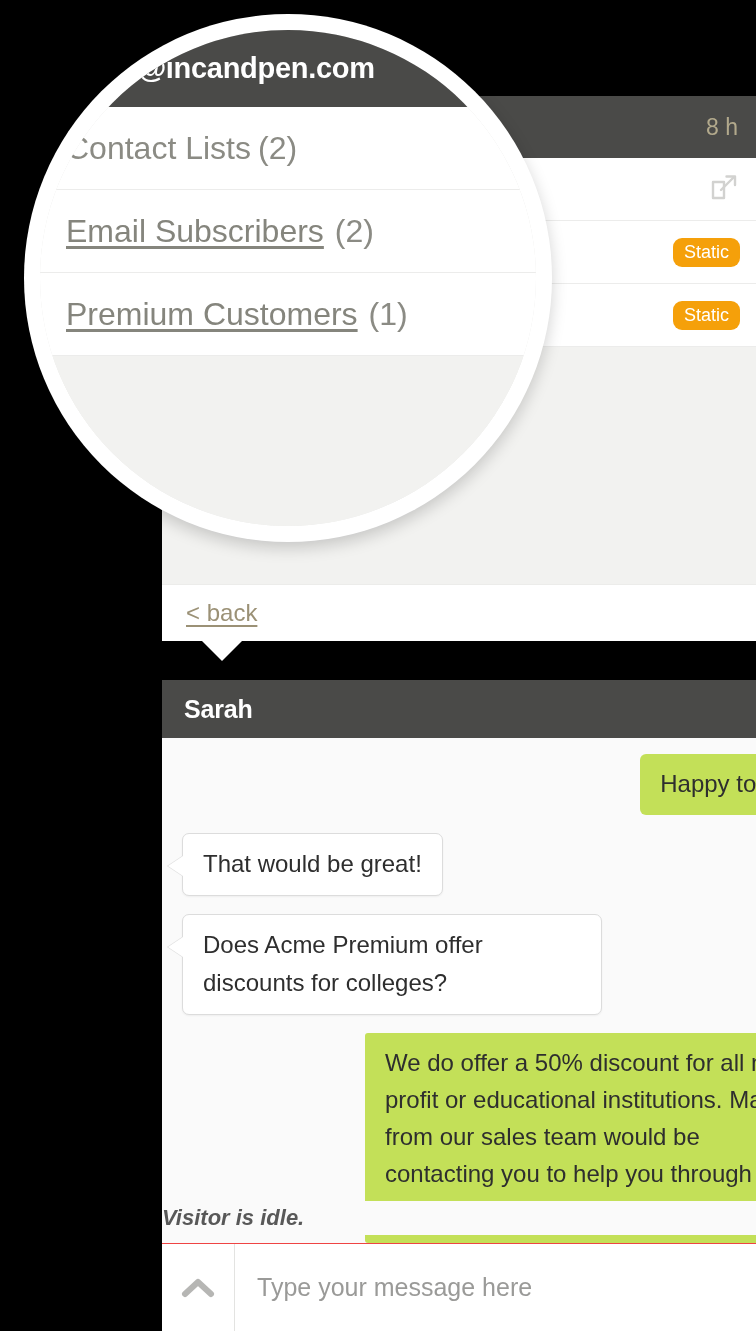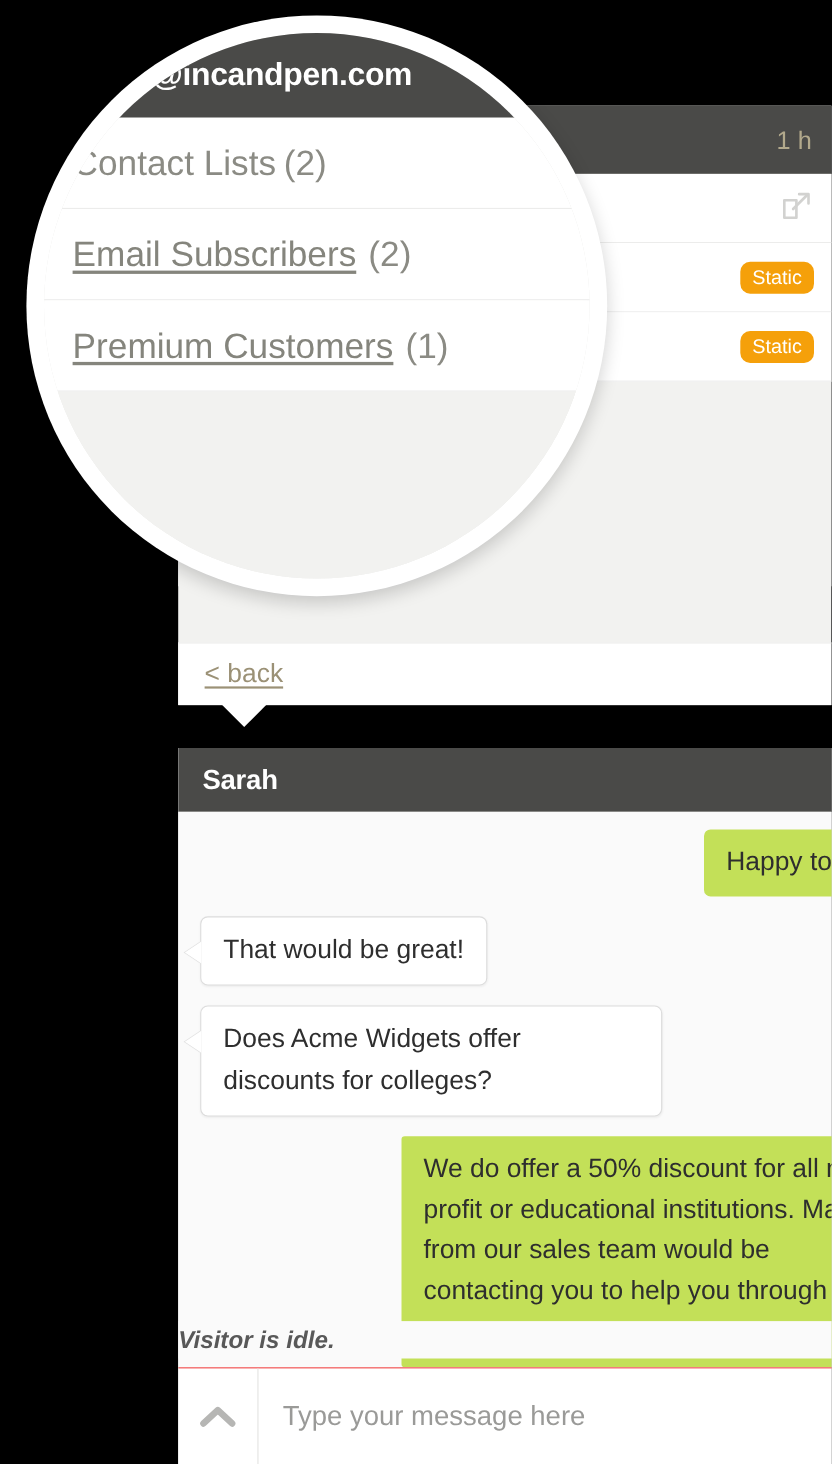--- a/index.html
+++ b/index.html
@@ -343,21 +343,21 @@
   }
   #message-input::placeholder { color: #9a9a98; }
 </style>
 </head>
 <body>
 
 <div id="top-panel">
 
   <div id="top-panel-header">
     <span class="email">sarah@incandpen.com</span>
-    <span class="elapsed">1 h</span>
+    <span class="elapsed">8 h</span>
   </div>
 
   <div class="list-area">
 
     <div class="list-row">
       <span class="row-label">Contact Lists</span>
       <span class="row-count tight">(2)</span>
       <span class="row-right">
         <span class="ext-icon">
           <svg width="32" height="32" viewBox="0 0 32 32" fill="none">
@@ -448,21 +448,21 @@
 
     <div class="msg-row out">
       <div class="bubble out">Happy to help.</div>
     </div>
 
     <div class="msg-row in">
       <div class="bubble in">That would be great!</div>
     </div>
 
     <div class="msg-row in">
-      <div class="bubble in" style="max-width:420px">Does Acme Widgets offer discounts for colleges?</div>
+      <div class="bubble in" style="max-width:420px">Does Acme Premium offer discounts for colleges?</div>
     </div>
 
     <div class="msg-row out">
       <div class="bubble out tall" style="max-width:470px">We do offer a 50% discount for all non-profit or educational institutions. Mark from our sales team would be contacting you to help you through the process.</div>
     </div>
 
     <div id="status-line">Visitor is idle.</div>
   </div>
 
   <div id="chat-input-bar">

